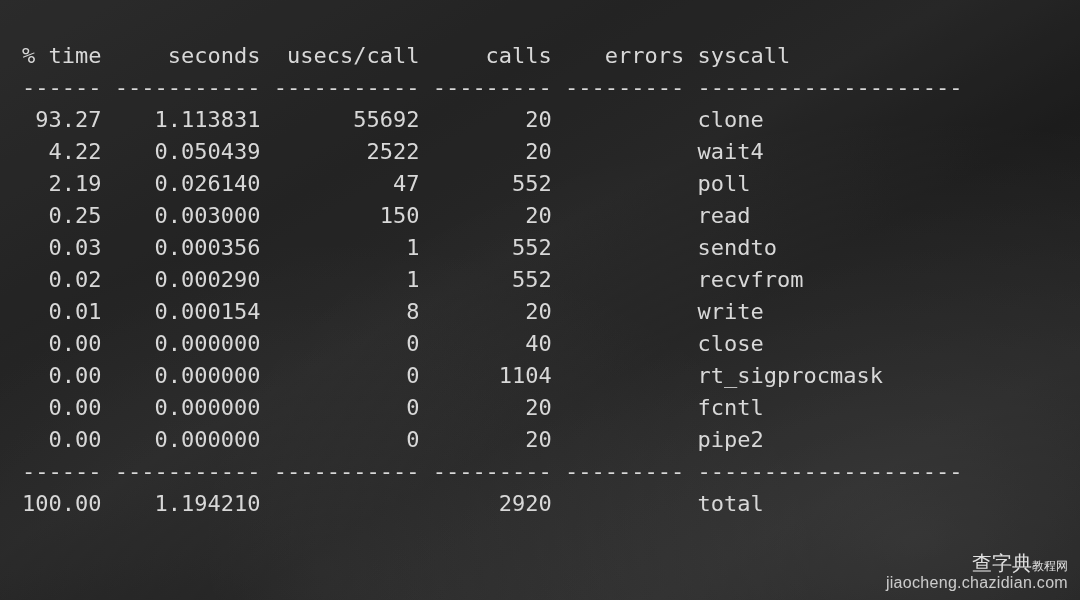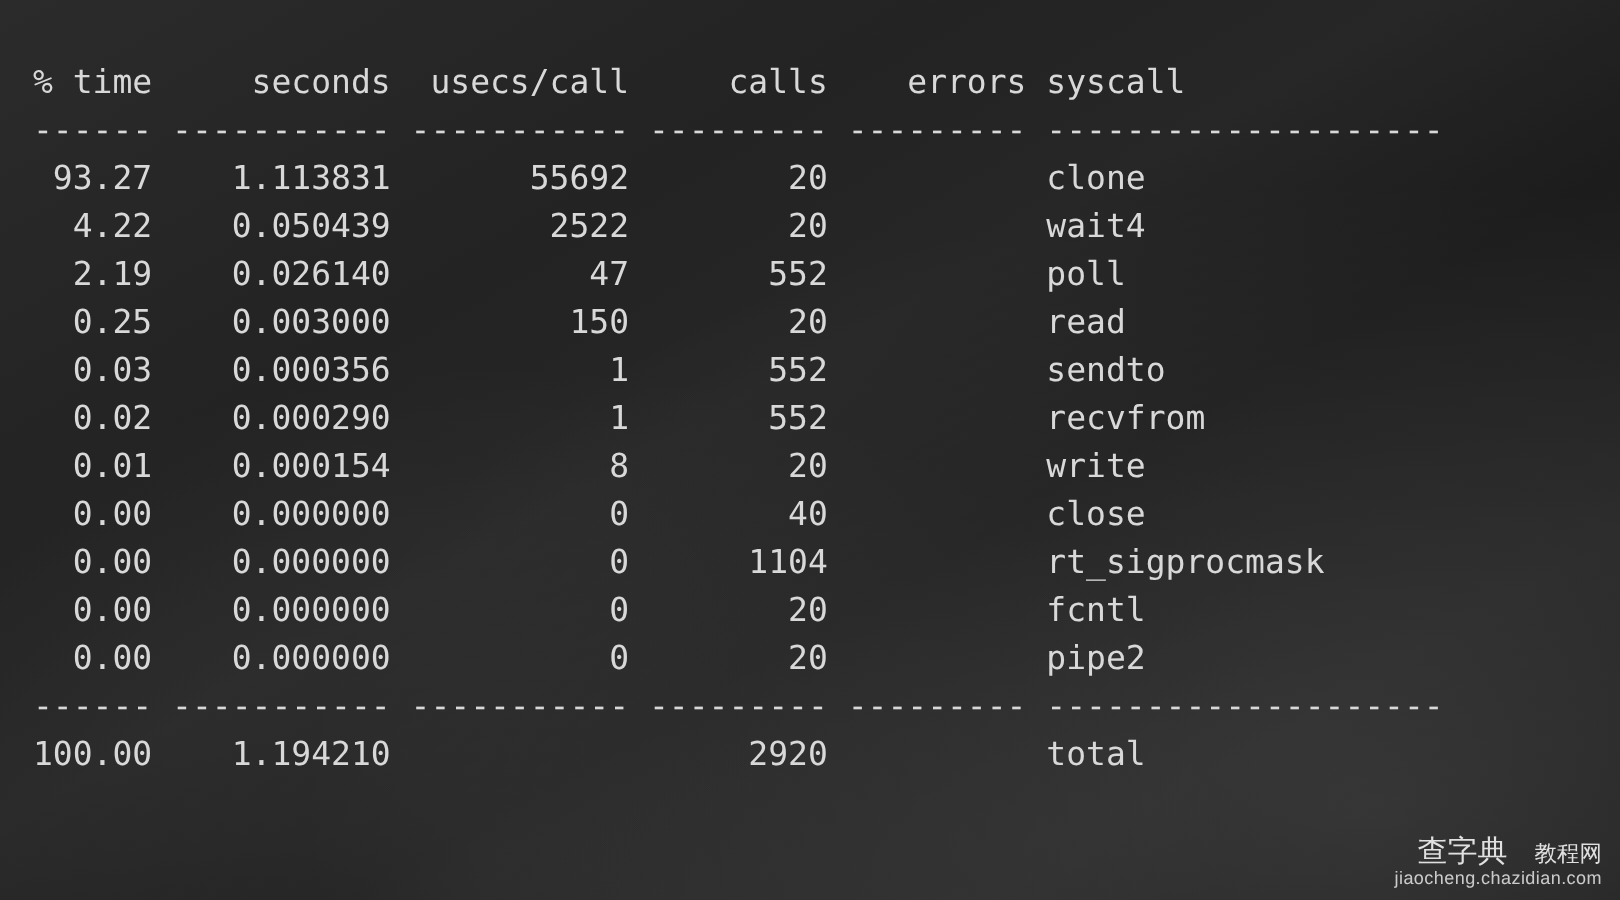--- a/index.html
+++ b/index.html
@@ -37,22 +37,22 @@
     position: absolute;
     right: 12px;
     bottom: 8px;
     z-index: 3;
     text-align: right;
     font-family: "Helvetica Neue", Arial, sans-serif;
     color: rgba(255,255,255,0.85);
     line-height: 1.1;
   }
   .watermark .cn { font-size: 20px; font-weight: 500; }
-  .watermark .cn .small { font-size: 15px; margin-left: 18px; }
-  .watermark .url { font-size: 12px; color: rgba(255,255,255,0.75); letter-spacing: 0.3px; }
+  .watermark .cn .small { font-size: 12px; margin-left: 0; }
+  .watermark .url { font-size: 16px; color: rgba(255,255,255,0.75); letter-spacing: 0.3px; }
 </style>
 </head>
 <body>
 
 <div class="bg"></div>
 <div class="shade"></div>
 
 <div class="term" id="term"><div><span>% time</span> <span>    seconds</span> <span> usecs/call</span> <span>    calls</span> <span>   errors</span> <span>syscall             </span></div><div><span>------</span> <span>-----------</span> <span>-----------</span> <span>---------</span> <span>---------</span> <span>--------------------</span></div><div><span> 93.27</span> <span>   1.113831</span> <span>      55692</span> <span>       20</span> <span>         </span> <span>clone               </span></div><div><span>  4.22</span> <span>   0.050439</span> <span>       2522</span> <span>       20</span> <span>         </span> <span>wait4               </span></div><div><span>  2.19</span> <span>   0.026140</span> <span>         47</span> <span>      552</span> <span>         </span> <span>poll                </span></div><div><span>  0.25</span> <span>   0.003000</span> <span>        150</span> <span>       20</span> <span>         </span> <span>read                </span></div><div><span>  0.03</span> <span>   0.000356</span> <span>          1</span> <span>      552</span> <span>         </span> <span>sendto              </span></div><div><span>  0.02</span> <span>   0.000290</span> <span>          1</span> <span>      552</span> <span>         </span> <span>recvfrom            </span></div><div><span>  0.01</span> <span>   0.000154</span> <span>          8</span> <span>       20</span> <span>         </span> <span>write               </span></div><div><span>  0.00</span> <span>   0.000000</span> <span>          0</span> <span>       40</span> <span>         </span> <span>close               </span></div><div><span>  0.00</span> <span>   0.000000</span> <span>          0</span> <span>     1104</span> <span>         </span> <span>rt_sigprocmask      </span></div><div><span>  0.00</span> <span>   0.000000</span> <span>          0</span> <span>       20</span> <span>         </span> <span>fcntl               </span></div><div><span>  0.00</span> <span>   0.000000</span> <span>          0</span> <span>       20</span> <span>         </span> <span>pipe2               </span></div><div><span>------</span> <span>-----------</span> <span>-----------</span> <span>---------</span> <span>---------</span> <span>--------------------</span></div><div><span>100.00</span> <span>   1.194210</span> <span>           </span> <span>     2920</span> <span>         </span> <span>total               </span></div></div>
 
 <div class="watermark">

